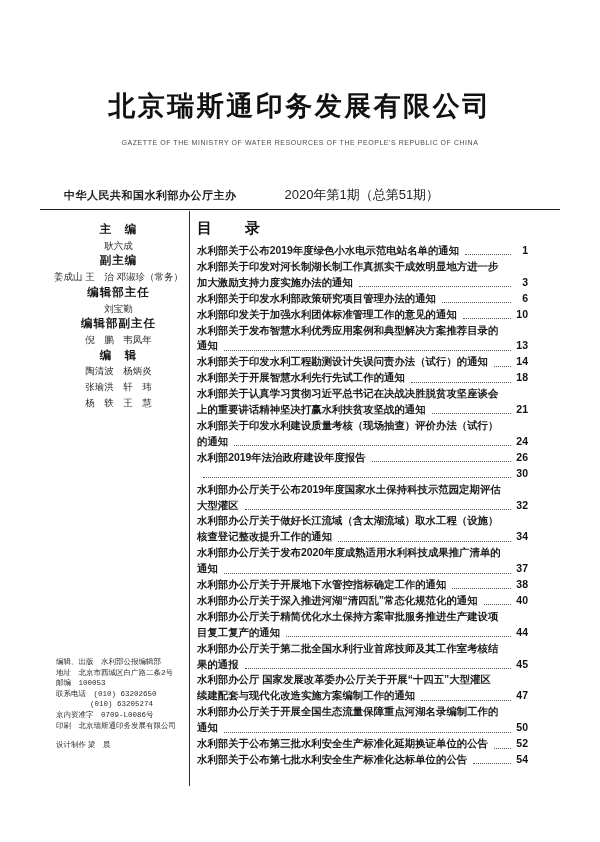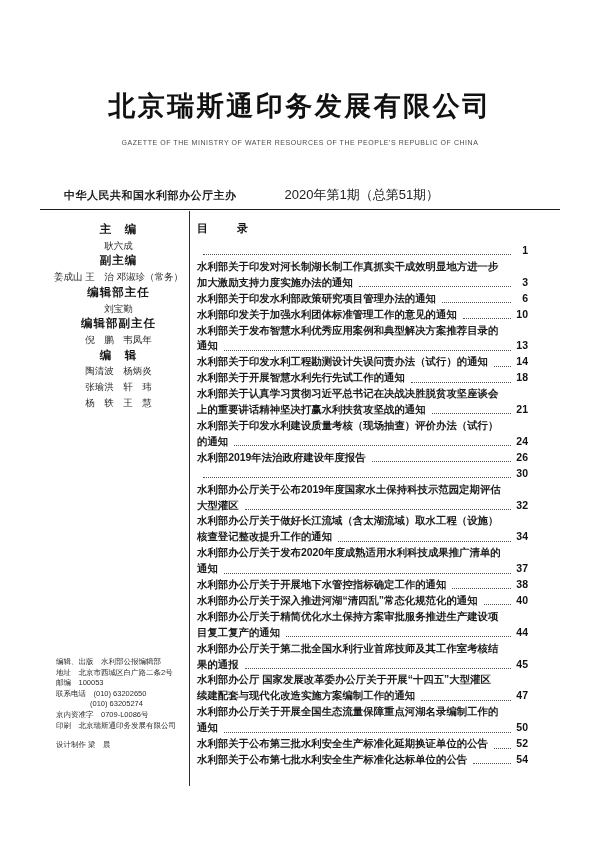--- a/index.html
+++ b/index.html
@@ -48,28 +48,28 @@
   }
   .staff-line { line-height: 15.7px; white-space: nowrap; }
   .staff-heading { font-size: 11.5px; font-weight: bold; letter-spacing: 1px; color: #151515; }
   .staff-names { font-size: 9.5px; color: #2a2a2a; }
 
   
   .imprint {
     position: absolute; top: 657px; left: 56px; width: 140px;
     font-size: 7.5px; line-height: 10.6px; color: #2a2a2a;
   }
-  .imprint-line { white-space: nowrap; }
+  .imprint-line { white-space: nowrap; font-family: Liberation Mono, monospace; }
   .imprint-line.indent { padding-left: 34px; }
   .designer { margin-top: 9px; white-space: nowrap; }
 
   
   .toc { position: absolute; top: 218px; left: 197px; width: 331px; }
   .toc-heading {
-    font-size: 11px; font-weight: bold; letter-spacing: 9px;
+    font-size: 15px; font-weight: bold; letter-spacing: 9px;
     line-height: 20px; margin: 0 0 5px 0; color: #111;
   }
   .toc-entry { margin: 0; }
   .toc-line {
     font-size: 10.4px; line-height: 15.9px; font-weight: 600;
     color: #1b1b1b; white-space: nowrap;
   }
   .toc-last { display: flex; align-items: baseline; }
   .toc-last .tt { flex: 0 0 auto; }
   .leader {
@@ -124,20 +124,21 @@
         <div class="imprint-line">印刷　北京瑞斯通印务发展有限公司</div>
       </div>
     <div class="designer">设计制作 梁　晨</div>
   </div>
 
   <main class="toc">
     <h2 class="toc-heading">目　录</h2>
     <div>
         <div class="toc-entry">
           <div class="toc-line toc-last">
+            <span class="tt">水利部关于公布2019年度绿色小水电示范电站名单的通知</span>
             <span class="leader"></span>
             <span class="pg">1</span>
           </div>
         </div>
         <div class="toc-entry">
           <div class="toc-line">水利部关于印发对河长制湖长制工作真抓实干成效明显地方进一步</div>
           <div class="toc-line toc-last">
             <span class="tt">加大激励支持力度实施办法的通知</span>
             <span class="leader"></span>
             <span class="pg">3</span>

